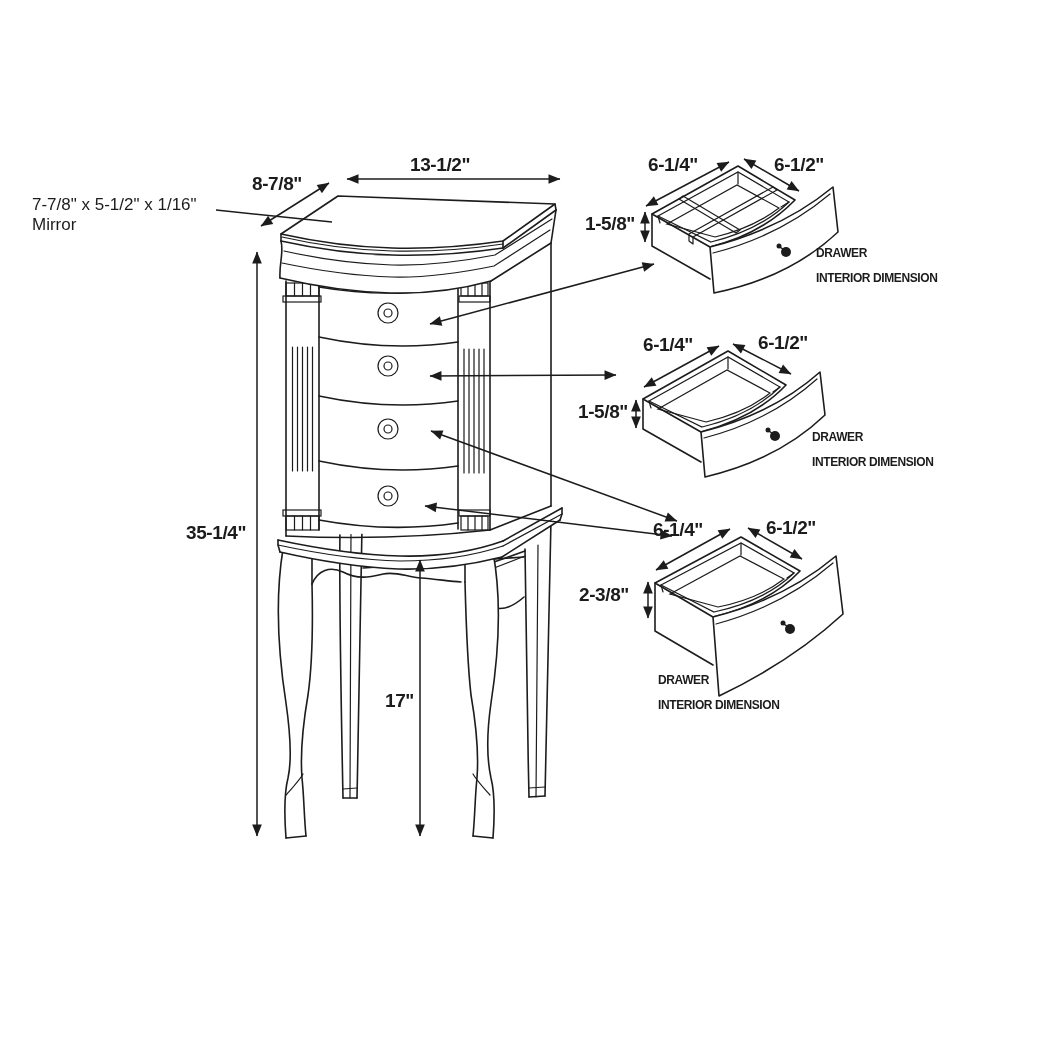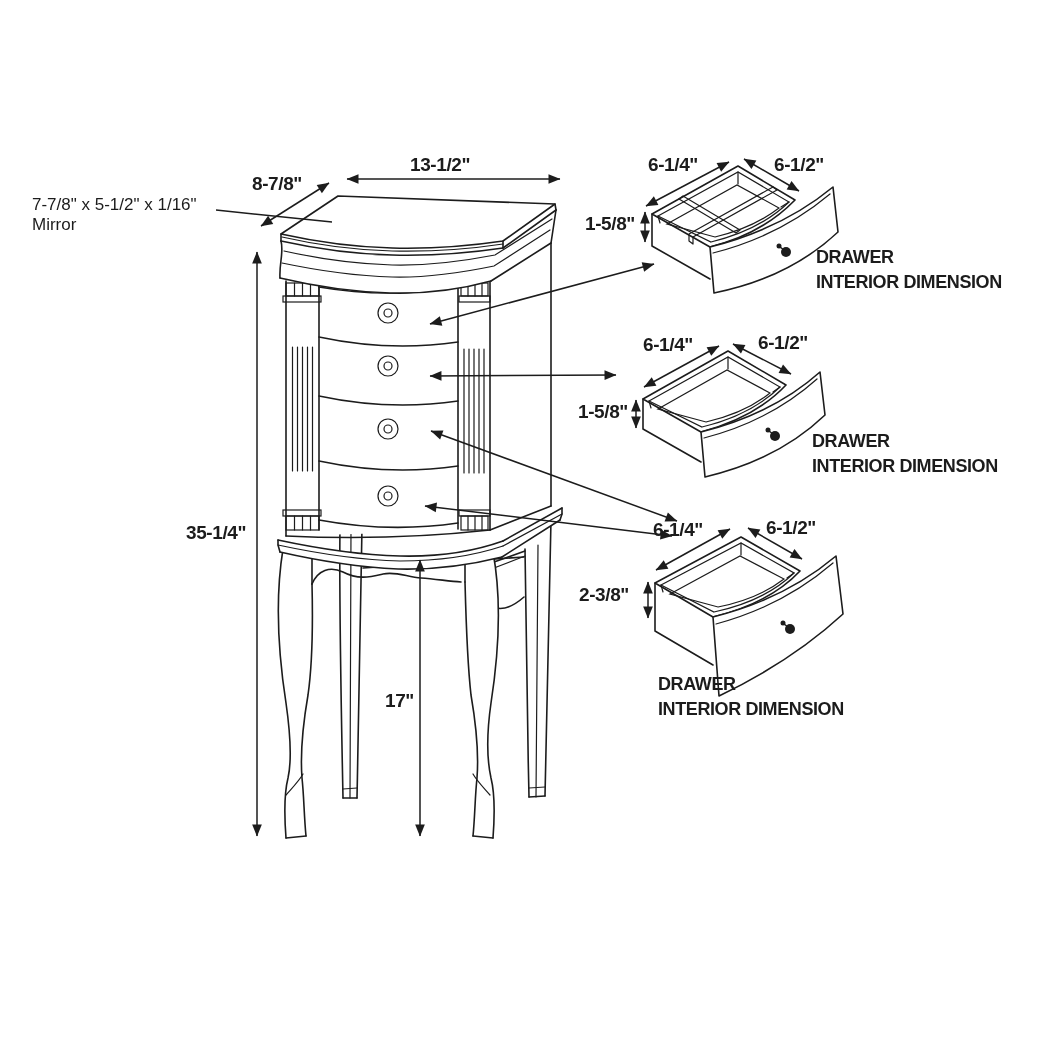--- a/index.html
+++ b/index.html
@@ -5,21 +5,21 @@
 <style>
   html,body{margin:0;padding:0;background:#fff;}
   .stage{
     position:relative;width:1050px;height:1050px;background:#ffffff;
     font-family:"Liberation Sans", sans-serif;color:#1c1c1c;overflow:hidden;
   }
   .stage svg{position:absolute;left:0;top:0;}
   .lbl{position:absolute;white-space:nowrap;line-height:1.25;}
   .note{font-size:17px;font-weight:400;}
   .dim{font-size:19px;font-weight:700;letter-spacing:-0.4px;}
-  .cap{font-size:18px;font-weight:700;letter-spacing:-0.4px;}
+  .cap{font-size:12px;font-weight:700;letter-spacing:-0.4px;}
   .ln{stroke:#1c1c1c;stroke-width:1.6;fill:none;stroke-linecap:round;stroke-linejoin:round;}
   .fine{stroke:#1c1c1c;stroke-width:1.2;fill:none;stroke-linecap:round;}
   .wfill{fill:#ffffff;stroke:#1c1c1c;stroke-width:1.6;stroke-linejoin:round;}
   .wonly{fill:#ffffff;stroke:none;}
   .dimln{stroke:#1c1c1c;stroke-width:1.5;fill:none;}
   .blk{fill:#1c1c1c;stroke:none;}
 </style>
 </head>
 <body>
 

